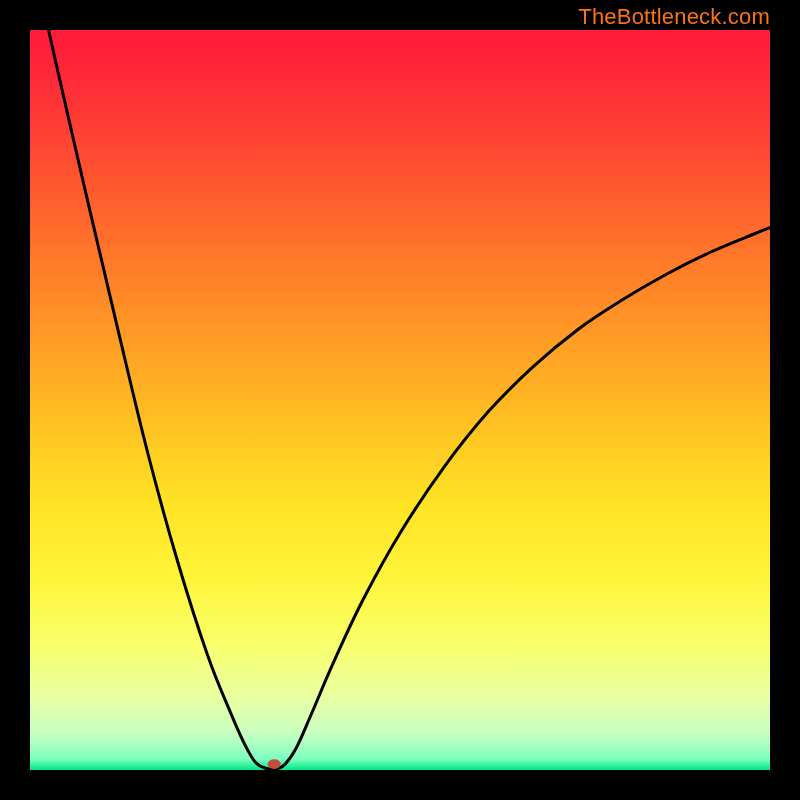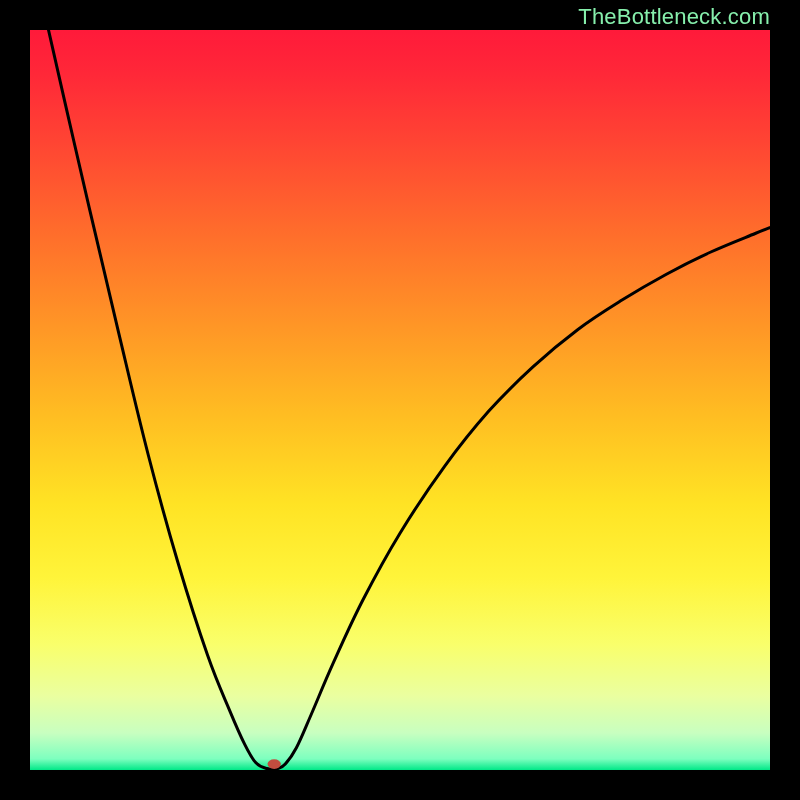--- a/index.html
+++ b/index.html
@@ -32,21 +32,21 @@
   .curve-svg {
     position: absolute;
     inset: 0;
     width: 100%;
     height: 100%;
   }
   .watermark {
     position: absolute;
     top: 4px;
     right: 30px;
-    color: #86efac;
+    color: #f97316;
     font-size: 22px;
     letter-spacing: 0.2px;
     font-weight: 400;
   }
 </style>
 </head>
 <body>
 
 <div class="container">
   <div class="watermark">TheBottleneck.com</div>

